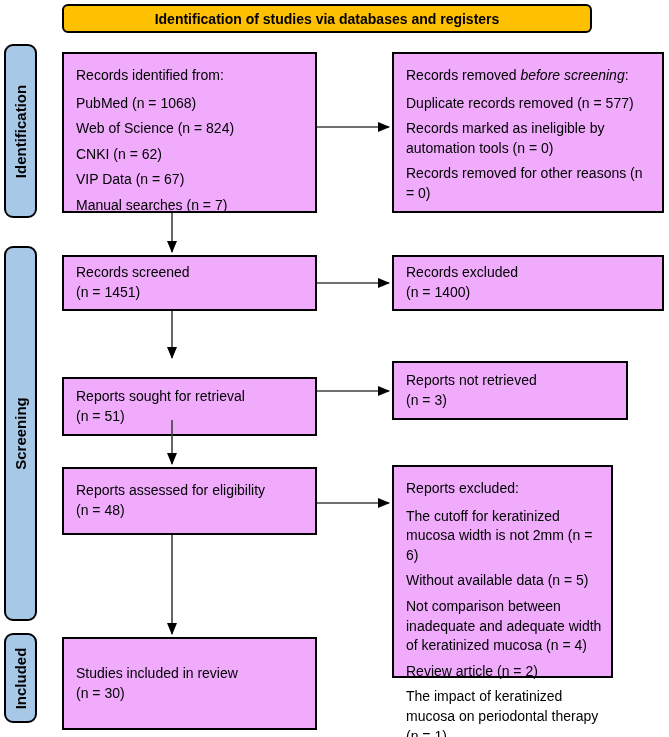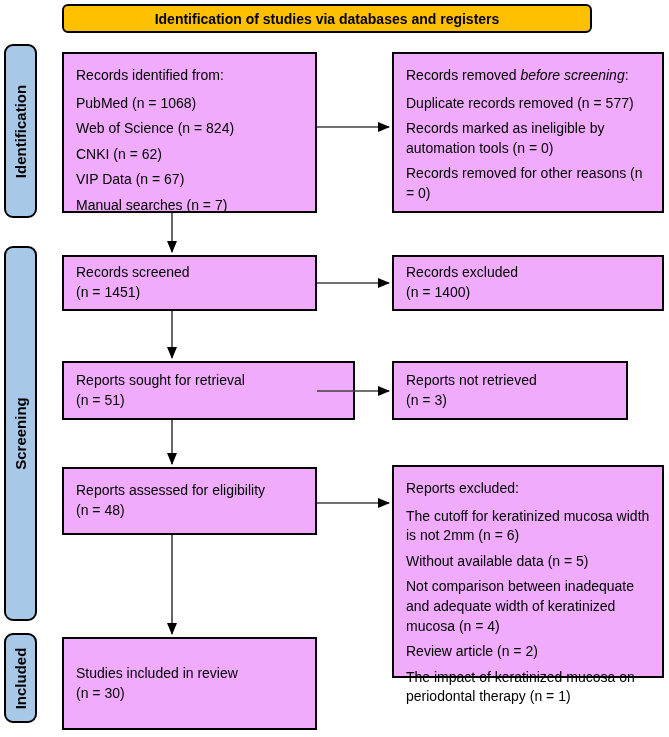--- a/index.html
+++ b/index.html
@@ -59,21 +59,21 @@
     <div class="item">CNKI (n = 62)</div>
     <div class="item">VIP Data (n = 67)</div>
     <div class="item">Manual searches (n = 7)</div>
   </div>
 
   <div class="box centered" style="left:62px;top:255px;width:255px;height:56px;">
     <div>Records screened</div>
     <div>(n = 1451)</div>
   </div>
 
-  <div class="box centered" style="left:62px;top:361px;width:293px;height:59px;justify-content:center;">
+  <div class="box centered" style="left:62px;top:377px;width:255px;height:59px;justify-content:center;">
     <div>Reports sought for retrieval</div>
     <div>(n = 51)</div>
   </div>
 
   <div class="box centered" style="left:62px;top:467px;width:255px;height:68px;">
     <div>Reports assessed for eligibility</div>
     <div>(n = 48)</div>
   </div>
 
   <div class="box centered" style="left:62px;top:637px;width:255px;height:93px;">
@@ -91,21 +91,21 @@
   <div class="box centered" style="left:392px;top:255px;width:272px;height:56px;">
     <div>Records excluded</div>
     <div>(n = 1400)</div>
   </div>
 
   <div class="box centered" style="left:392px;top:361px;width:236px;height:59px;">
     <div>Reports not retrieved</div>
     <div>(n = 3)</div>
   </div>
 
-  <div class="box pad" style="left:392px;top:465px;width:272px;height:213px;">
+  <div class="box pad" style="left:392px;top:465px;width:221px;height:213px;">
     <div class="heading">Reports excluded:</div>
     <div class="item">The cutoff for keratinized mucosa width is not 2mm (n = 6)</div>
     <div class="item">Without available data (n = 5)</div>
     <div class="item">Not comparison between inadequate and adequate width of keratinized mucosa (n = 4)</div>
     <div class="item">Review article (n = 2)</div>
     <div class="item">The impact of keratinized mucosa on periodontal therapy (n = 1)</div>
   </div>
 
   <svg class="arrows" width="669" height="737" viewBox="0 0 669 737">
     <defs>

